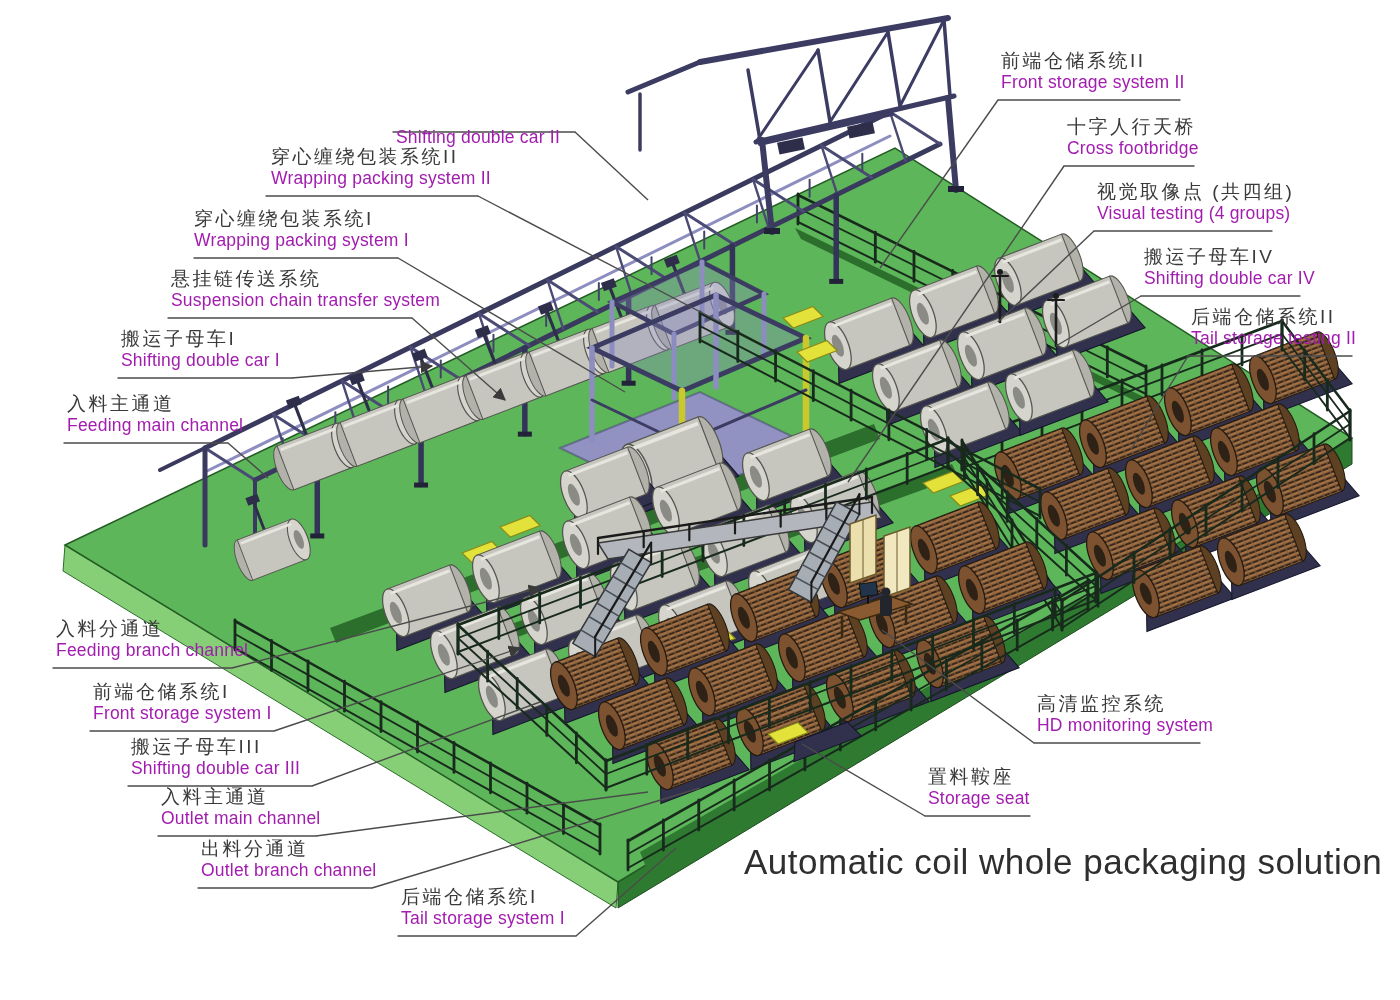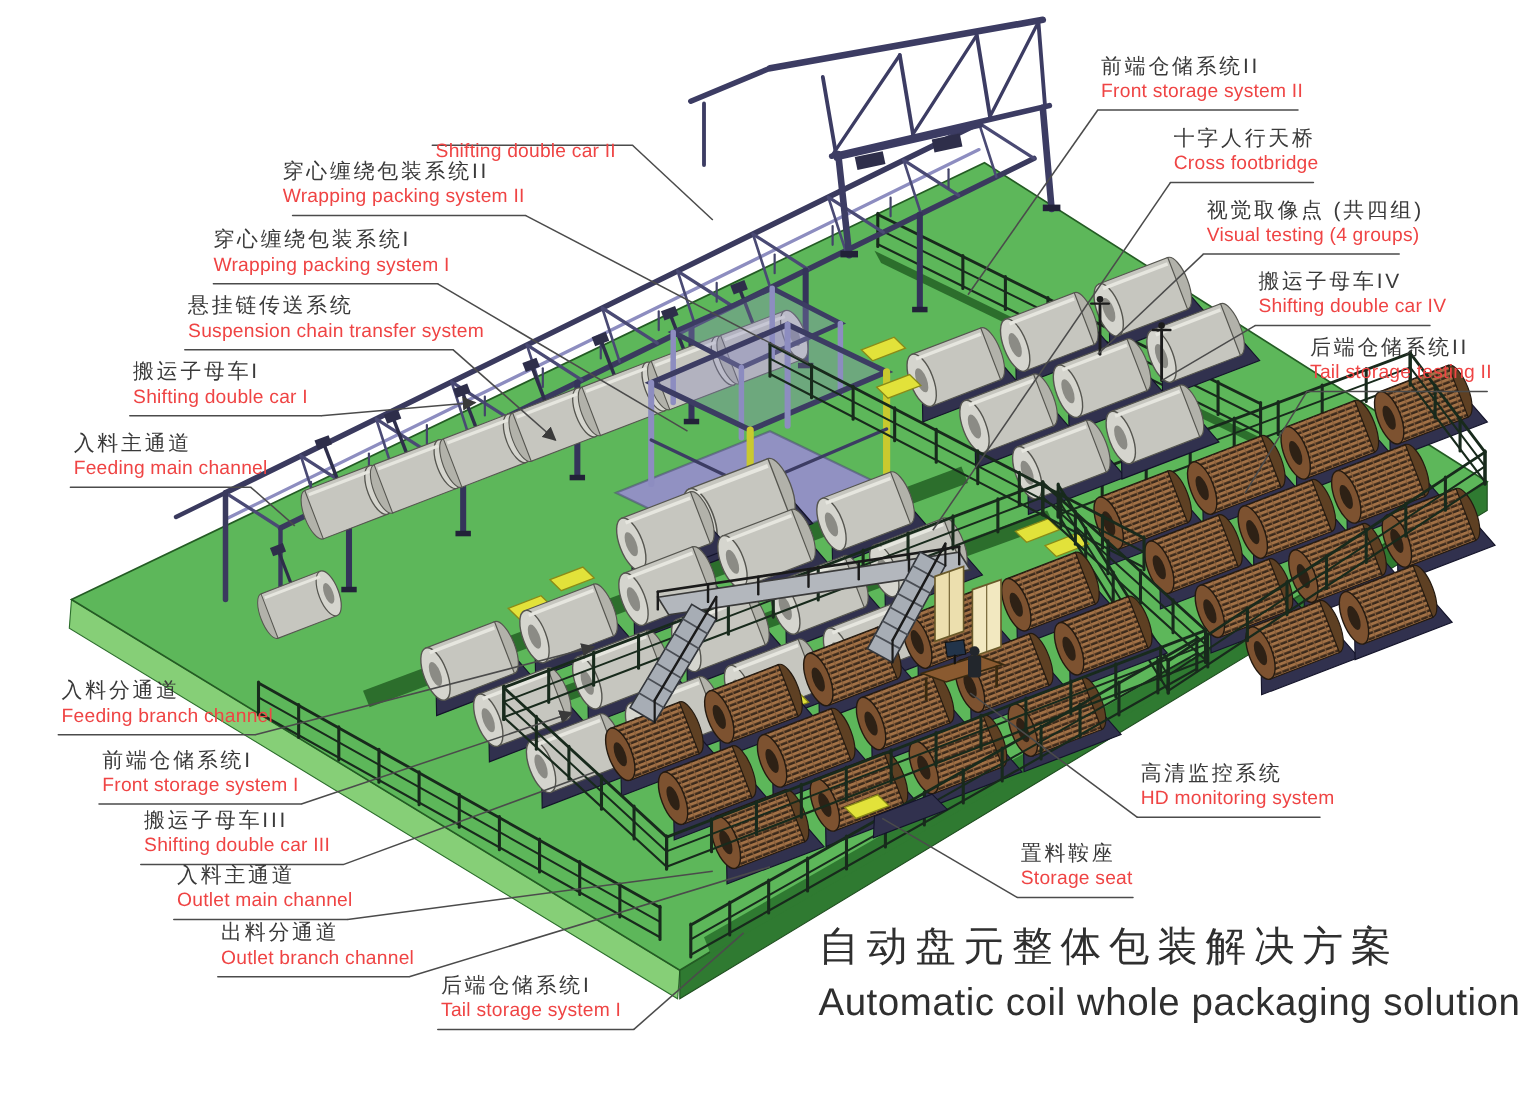--- a/index.html
+++ b/index.html
@@ -1,21 +1,21 @@
 <!DOCTYPE html>
 <html><head>
 <meta charset="utf-8">
 <style>
   html,body{margin:0;padding:0;background:#ffffff;}
   #stage{position:relative;width:1400px;height:1000px;background:#ffffff;overflow:hidden;
          font-family:"Liberation Sans", sans-serif;color:#3a3a3a;}
   #scene-svg{position:absolute;left:0;top:0;}
   .label{position:absolute;white-space:nowrap;line-height:1.16;}
   .label .zh{display:block;font-size:19px;letter-spacing:2.5px;color:#3a3a3a;}
-  .label .en{display:block;font-size:17.5px;letter-spacing:0.2px;color:#ef4444;}
+  .label .en{display:block;font-size:17.5px;letter-spacing:0.2px;color:#a21caf;}
   #title-block{position:absolute;left:744px;top:836px;}
   #title-zh{font-size:37px;letter-spacing:7px;color:#2f2f2f;}
   #title-en{font-size:35px;letter-spacing:0.5px;color:#2f2f2f;margin-top:6px;}
 </style>
 </head>
 <body>
 
 <div id="stage">
   <div id="scene-svg"><svg width="1400" height="1000" viewBox="0 0 1400 1000">
         <defs>
@@ -830,21 +830,21 @@
         <line x1="1188" y1="356" x2="1132" y2="448" stroke="#4b4b4b" stroke-width="1.4"></line>
         <line x1="1034" y1="743" x2="1200" y2="743" stroke="#4b4b4b" stroke-width="1.4" stroke-linecap="round"></line>
         <line x1="1034" y1="743" x2="882" y2="630" stroke="#4b4b4b" stroke-width="1.4"></line>
         <line x1="925" y1="816" x2="1030" y2="816" stroke="#4b4b4b" stroke-width="1.4" stroke-linecap="round"></line>
         <line x1="925" y1="816" x2="802" y2="744" stroke="#4b4b4b" stroke-width="1.4"></line>
       </svg></div>
   <div id="labels">
       <div class="label" style="left: 396px; top: 106px; margin-top: 21px;">
         <span class="en">Shifting double car II</span>
       </div>
-      <div class="label" style="left: 257px; top: 146px;">
+      <div class="label" style="left: 271px; top: 146px;">
         <span class="zh">穿心缠绕包装系统II</span>
         <span class="en">Wrapping packing system II</span>
       </div>
       <div class="label" style="left: 182px; top: 208px; margin-left: 12px;">
         <span class="zh">穿心缠绕包装系统I</span>
         <span class="en">Wrapping packing system I</span>
       </div>
       <div class="label" style="left: 171px; top: 268px;">
         <span class="zh">悬挂链传送系统</span>
         <span class="en">Suspension chain transfer system</span>
@@ -904,16 +904,15 @@
       <div class="label" style="left: 1037px; top: 693px;">
         <span class="zh">高清监控系统</span>
         <span class="en">HD monitoring system</span>
       </div>
       <div class="label" style="left: 928px; top: 766px;">
         <span class="zh">置料鞍座</span>
         <span class="en">Storage seat</span>
       </div>
     </div>
   <div id="title-block">
-    <div id="title-zh">自动盘元整体包装解决方案</div>
     <div id="title-en">Automatic coil whole packaging solution</div>
   </div>
 </div>
 
 </body></html>

